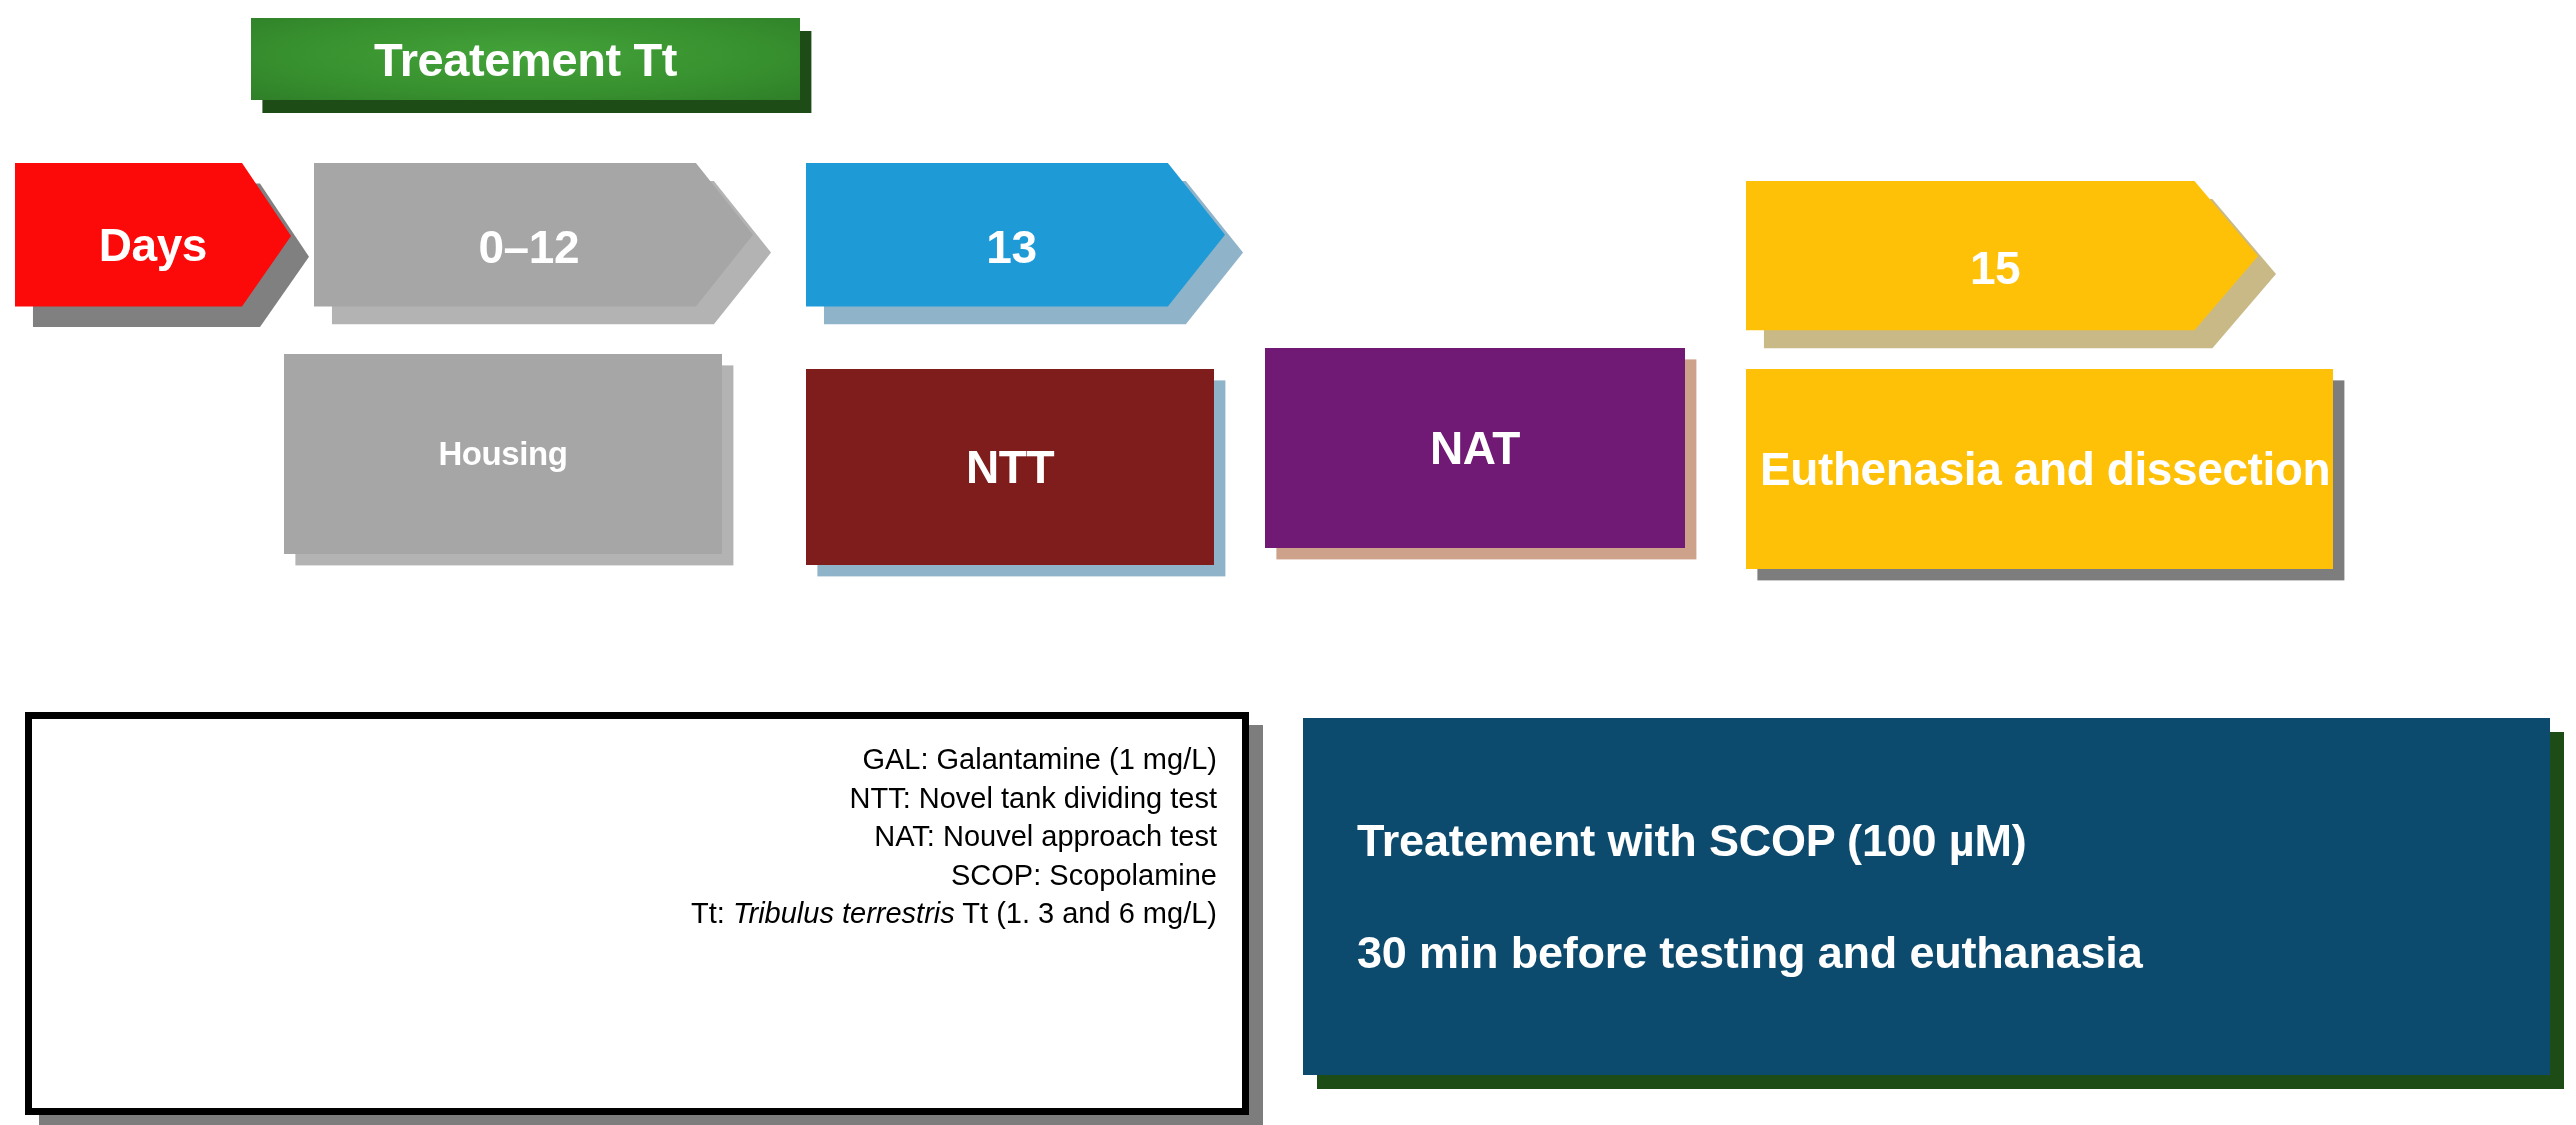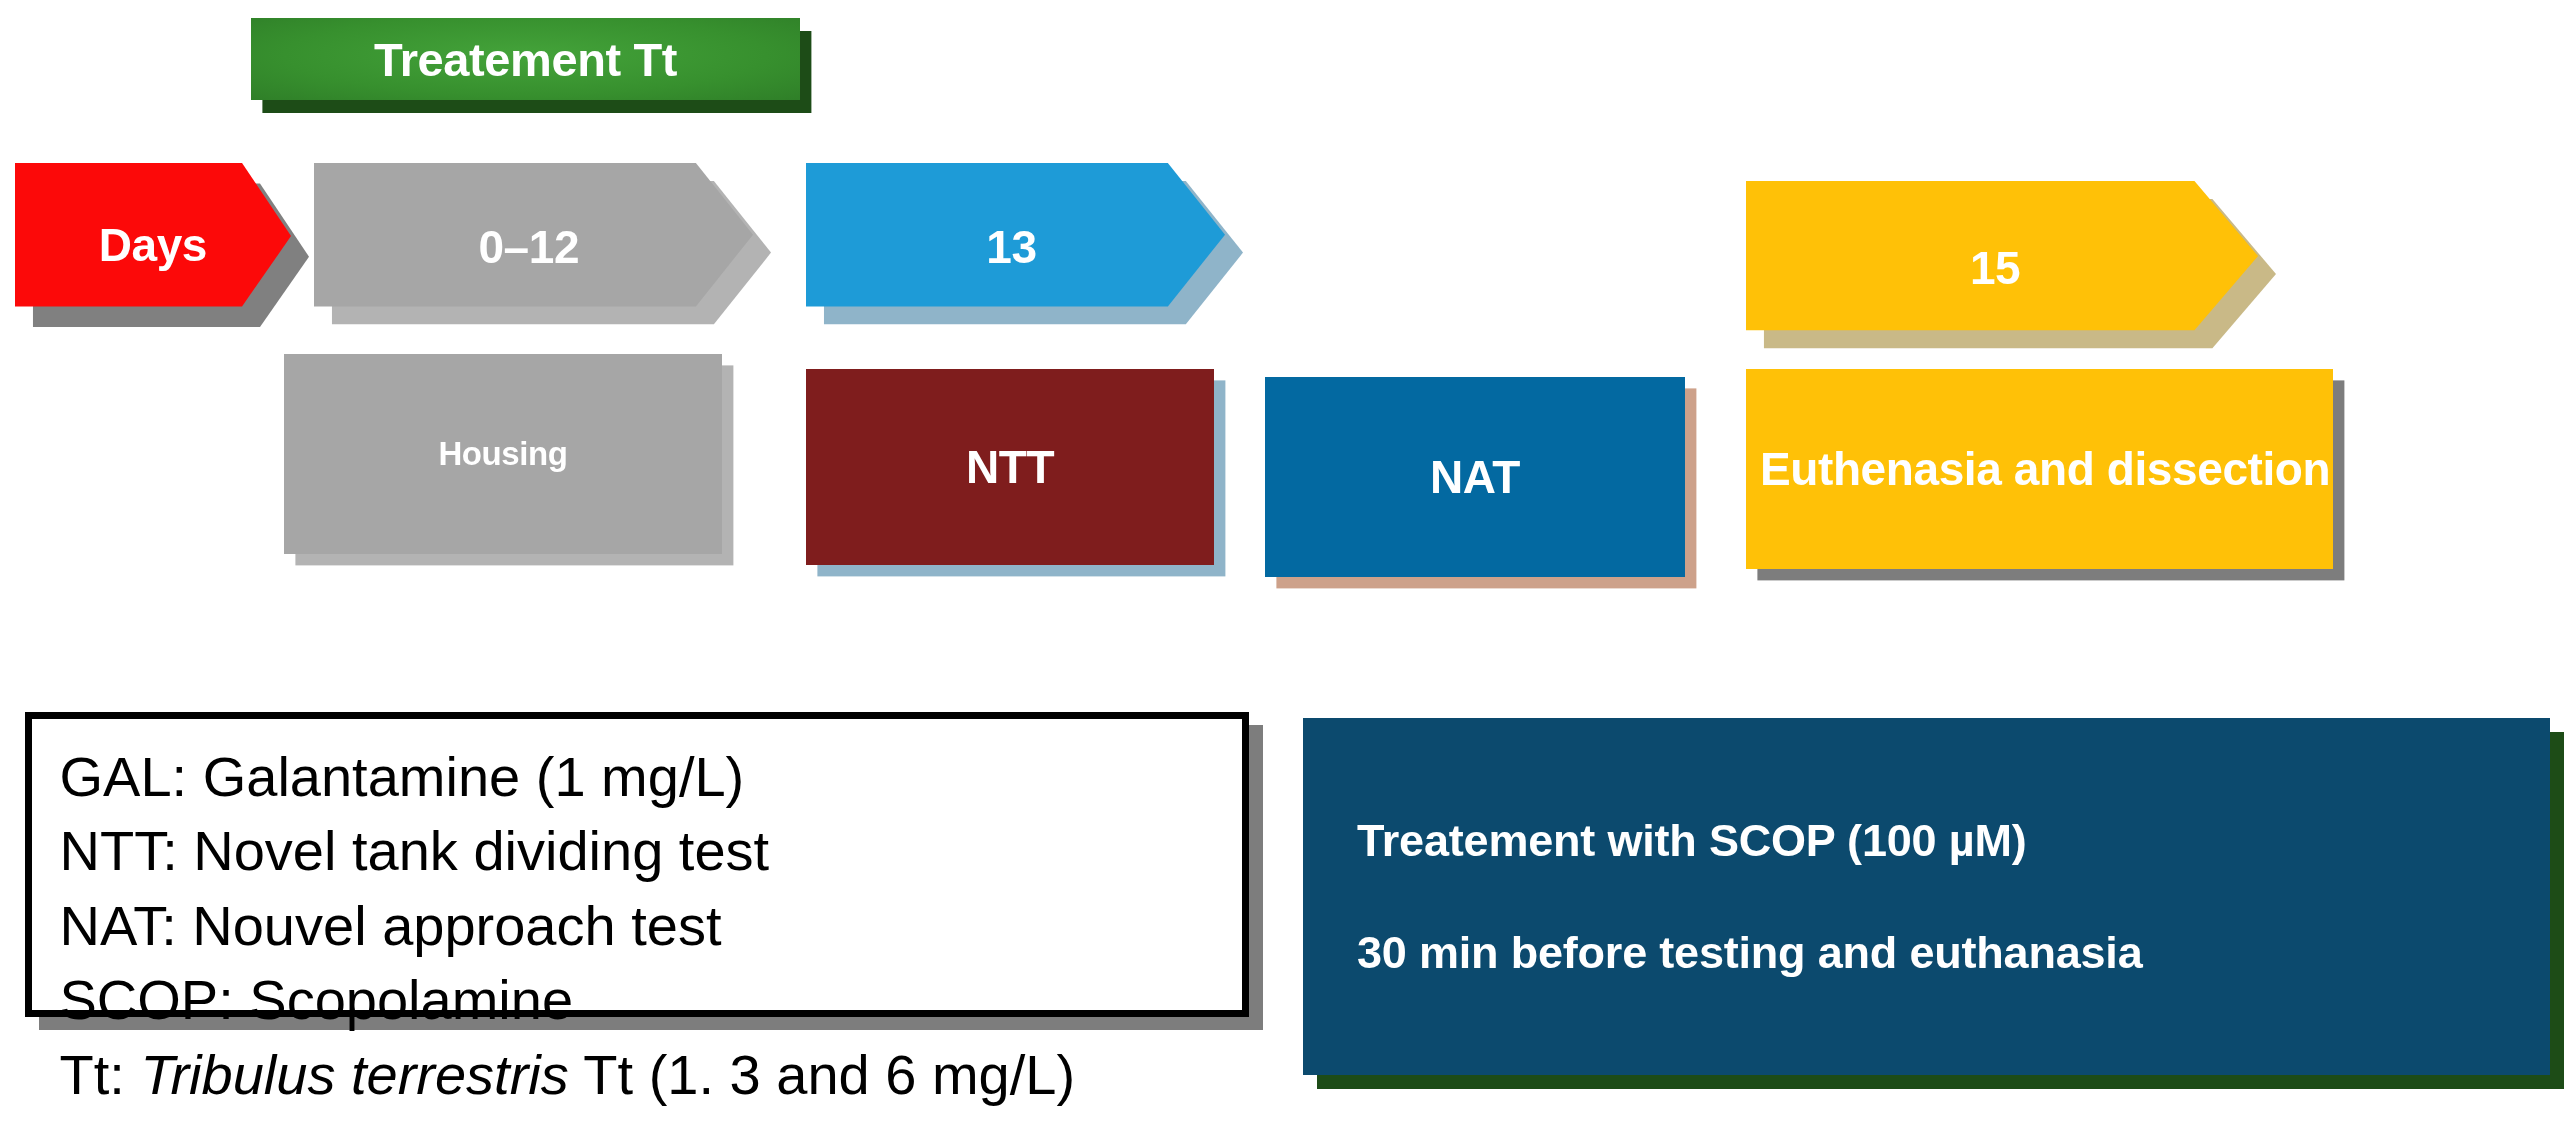--- a/index.html
+++ b/index.html
@@ -152,31 +152,31 @@
   <div class="stagebox" style="left:284px; top:354px; width:438px; height:200px; font-size:33px;
               background:#a6a6a6; box-shadow:11.4px 11.4px 0 0 #b3b3b3;">
     <span class="stage-label">Housing</span>
   </div>
 
   <div class="stagebox" style="left:806px; top:369px; width:408px; height:196px; font-size:46px;
               background:#7f1d1d; box-shadow:11.4px 11.4px 0 0 #8fb4c9;">
     <span class="stage-label">NTT</span>
   </div>
 
-  <div class="stagebox" style="left:1265px; top:377px; width:420px; height:200px; font-size:46px;
-              background:#0369a1; box-shadow:11.4px 11.4px 0 0 #cda18a;">
+  <div class="stagebox" style="left:1265px; top:348px; width:420px; height:200px; font-size:46px;
+              background:#701a75; box-shadow:11.4px 11.4px 0 0 #cda18a;">
     <span class="stage-label">NAT</span>
   </div>
 
   <div class="stagebox left" style="left:1746px; top:369px; width:587px; height:200px; font-size:46px; line-height:1.28;
               background:#ffc107; box-shadow:11.4px 11.4px 0 0 #7d7d7d;">
     <span class="stage-label">Euthenasia and dissection</span>
   </div>
 
-  <div id="legend-box" style="left:24.5px; top:712px; width:1224px; height:305px; font-size:56px; line-height:1.33;">
+  <div id="legend-box" style="left:24.5px; top:712px; width:1224px; height:403px; font-size:29px; line-height:1.33;text-align:right;">
     <div class="legend-line">GAL: Galantamine (1 mg/L)</div>
     <div class="legend-line">NTT: Novel tank dividing test</div>
     <div class="legend-line">NAT: Nouvel approach test</div>
     <div class="legend-line">SCOP: Scopolamine</div>
     <div class="legend-line">
       <span>Tt:  </span><span class="sp">Tribulus terrestris</span><span> Tt (1. 3 and 6 mg/L)</span>
     </div>
   </div>
 
   <div id="note-panel" style="left:1303px; top:718px; width:1247px; height:357px; font-size:45px;">

